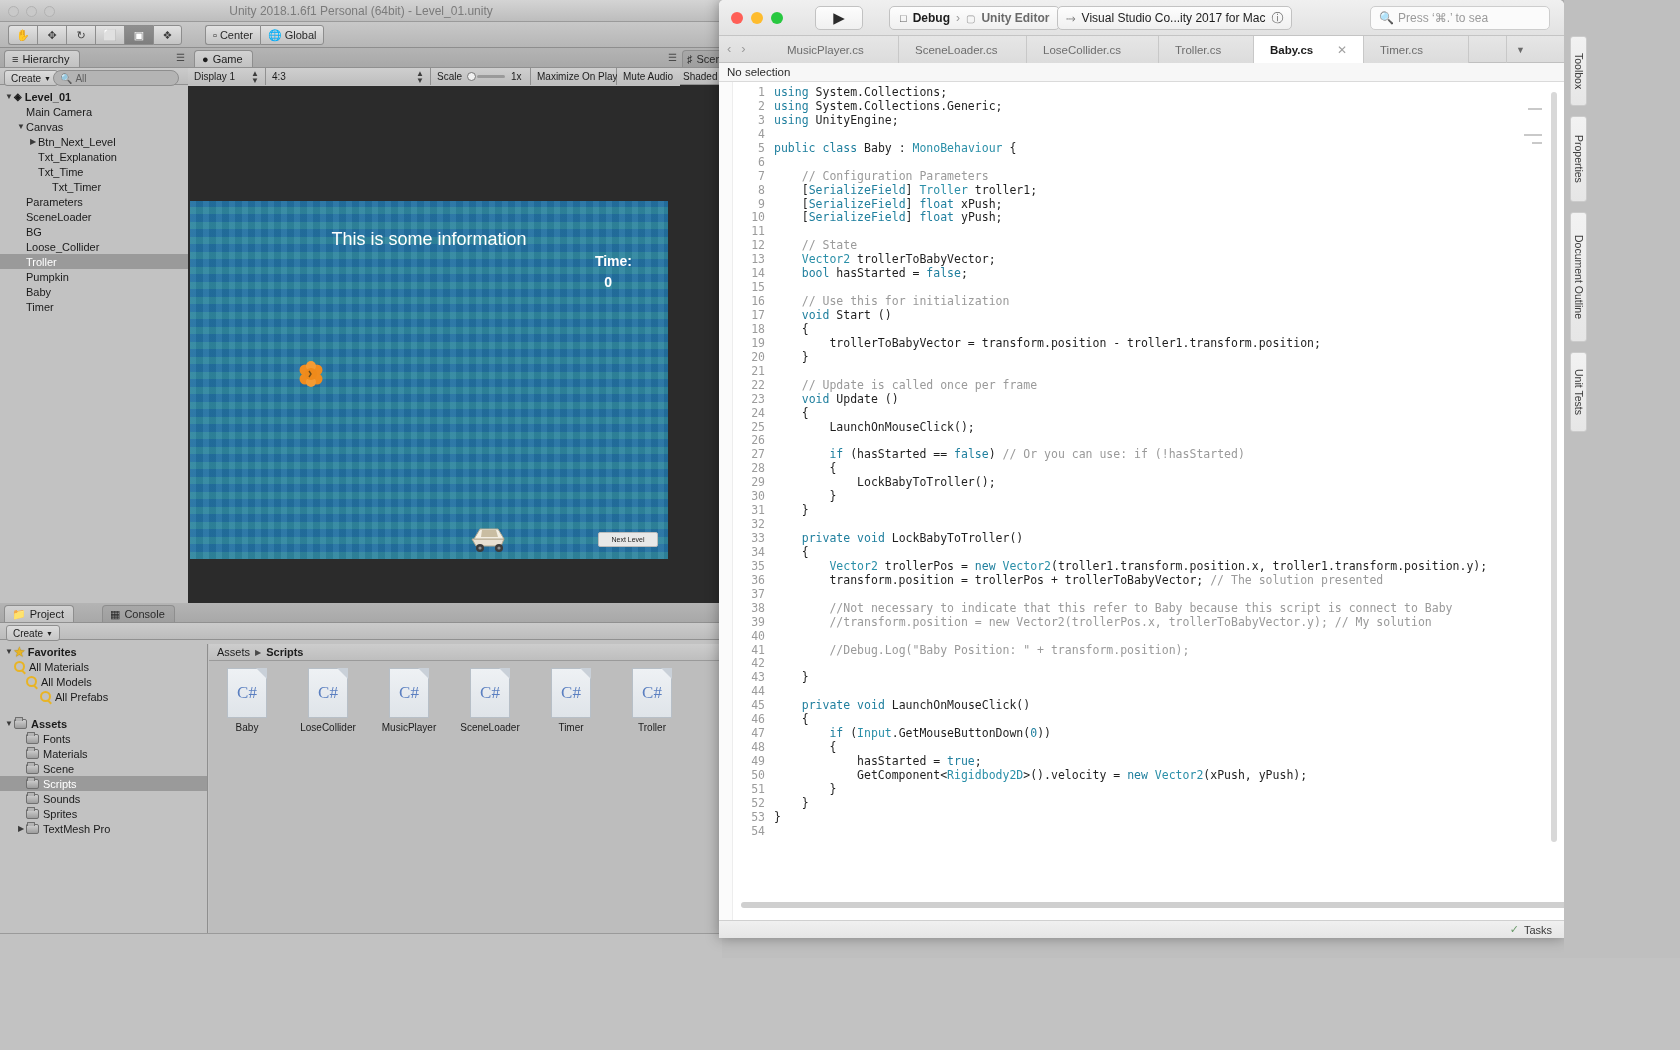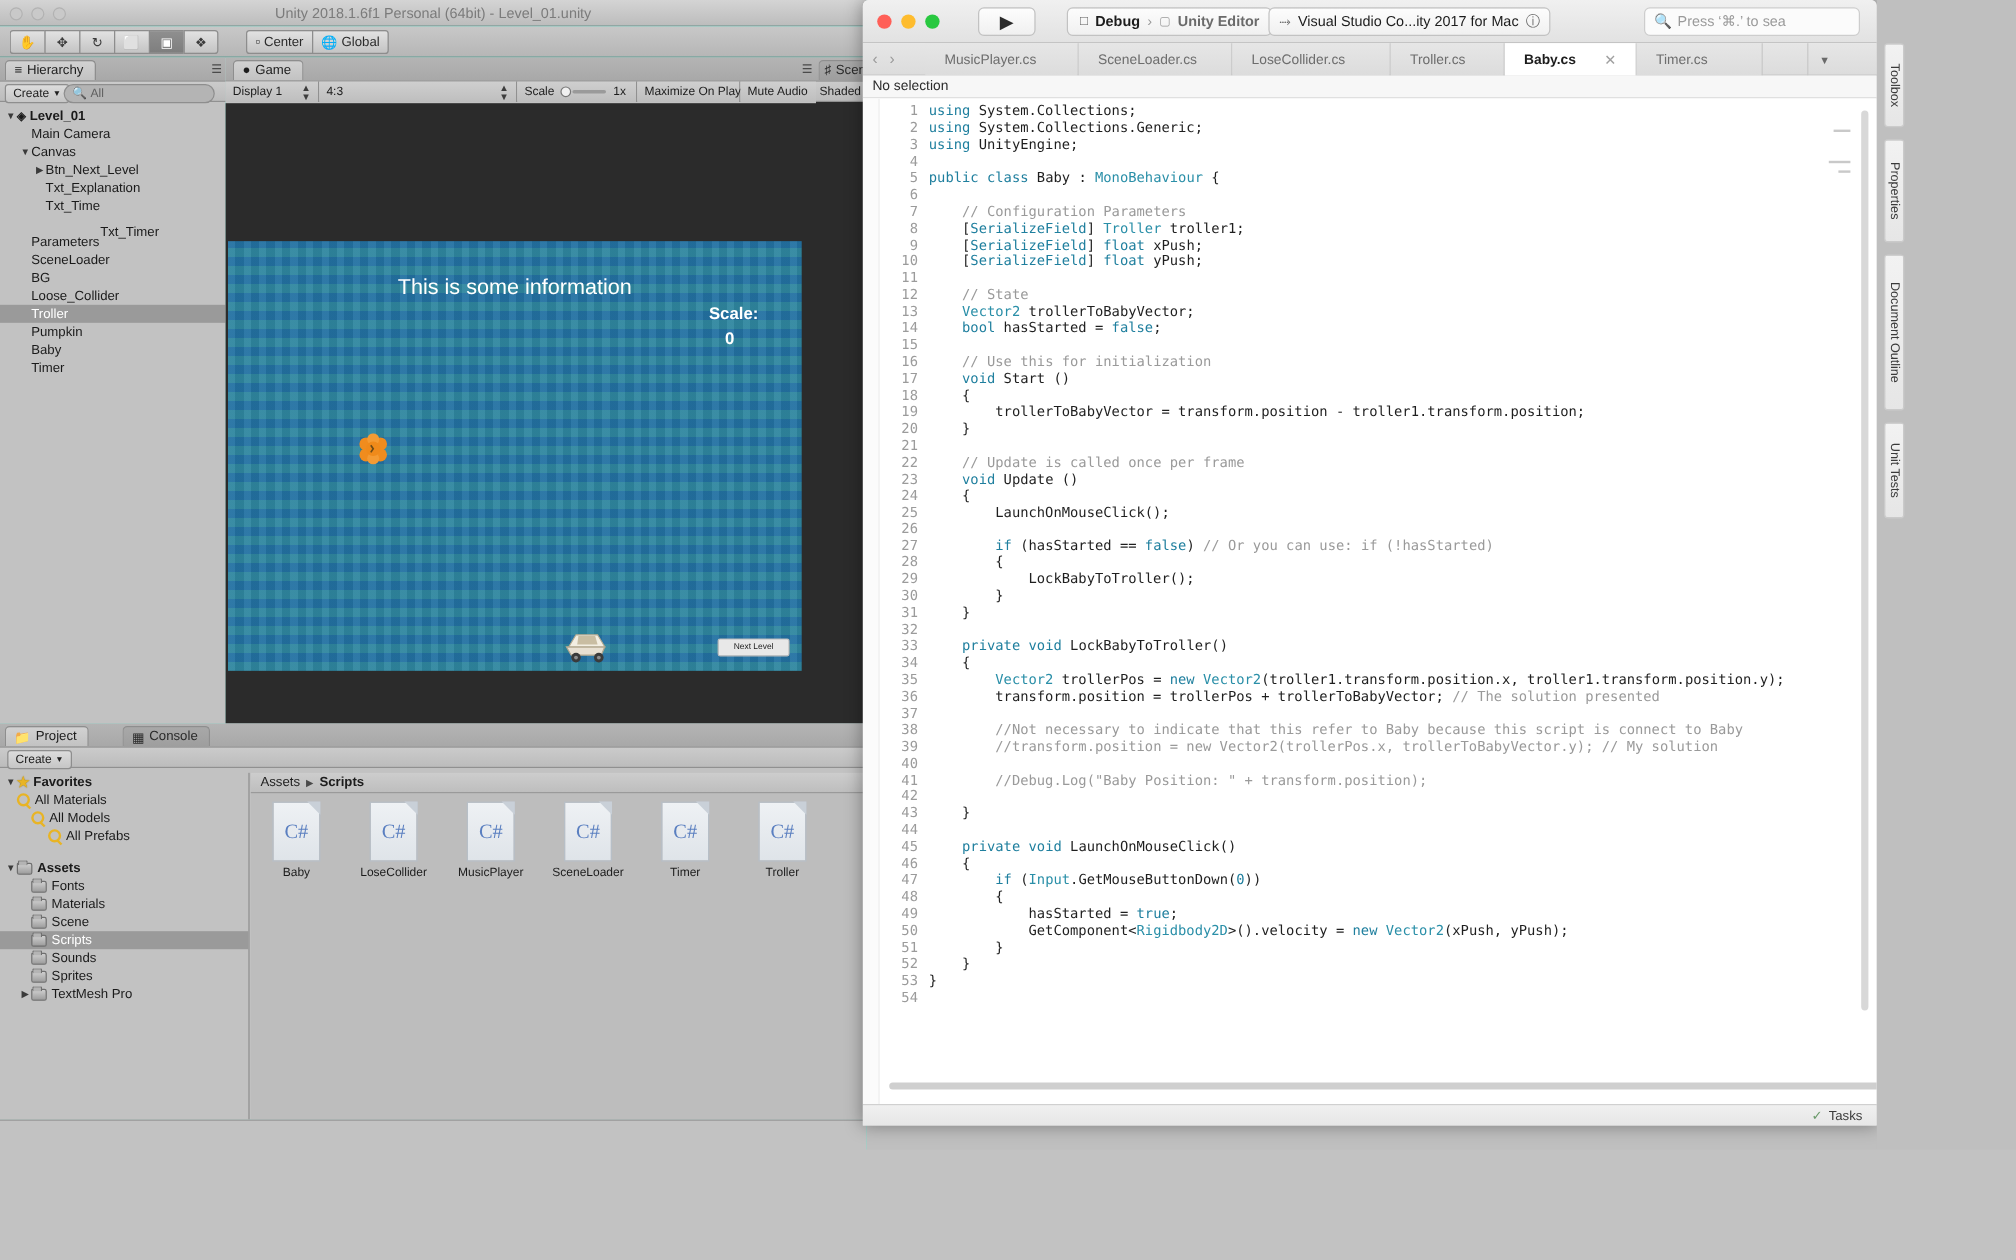--- a/index.html
+++ b/index.html
@@ -9,21 +9,21 @@
     background: #bfbfbf;
     font-family: "Liberation Sans", sans-serif;
     font-size: 11px;
     -webkit-font-smoothing: antialiased;
   }
   #root { position: relative; width: 1680px; height: 1050px; }
 
   
   #unity {
     position: absolute; left: 0; top: 0; width: 722px; height: 1050px;
-    background: #5eead4;
+    background: #d946ef;
   }
   #unity-titlebar {
     position: absolute; left: 0; top: 0; width: 722px; height: 22px;
     background: linear-gradient(#d4d4d4, #bdbdbd);
     border-bottom: 1px solid #9a9a9a;
   }
   .mac-dots { position: absolute; left: 8px; top: 6px; display: flex; gap: 7px; }
   .mac-dot { width: 11px; height: 11px; border-radius: 50%; }
   .dot-gray { background: #c9c9c9; border: 1px solid #b2b2b2; }
   #unity-title {
@@ -418,21 +418,21 @@
             <span>Btn_Next_Level</span>
           </div>
           <div class="hier-row" style="padding-left: 28px;">
             <span class="tri empty">·</span>
             <span>Txt_Explanation</span>
           </div>
           <div class="hier-row" style="padding-left: 28px;">
             <span class="tri empty">·</span>
             <span>Txt_Time</span>
           </div>
-          <div class="hier-row" style="padding-left: 28px; flex-direction: column;">
+          <div class="hier-row" style="padding-left: 42px;">
             <span class="tri empty">·</span>
             <span>Txt_Timer</span>
           </div>
           <div class="hier-row" style="padding-left: 16px;">
             <span class="tri empty">·</span>
             <span>Parameters</span>
           </div>
           <div class="hier-row" style="padding-left: 16px;">
             <span class="tri empty">·</span>
             <span>SceneLoader</span>
@@ -491,21 +491,21 @@
           <span>Maximize On Play</span>
         </div>
         <div class="gv-seg" style="left:429px;width:63px;border-right:none;">
           <span>Mute Audio</span>
         </div>
       </div>
 
       <div id="game-canvas">
         <div id="game-inner">
           <div id="game-info">This is some information</div>
-          <div id="game-time-label">Scale:</div>
+          <div id="game-time-label">Time:</div>
           <div id="game-time-value">0</div>
 
           <svg id="pumpkin" viewBox="0 0 26 26">
             <circle cx="7" cy="9" r="5.5" fill="#f08c1e"></circle>
             <circle cx="19" cy="9" r="5.5" fill="#f08c1e"></circle>
             <circle cx="7" cy="18" r="5.5" fill="#f08c1e"></circle>
             <circle cx="19" cy="18" r="5.5" fill="#f08c1e"></circle>
             <circle cx="13" cy="5" r="5" fill="#f49b33"></circle>
             <circle cx="13" cy="21" r="5" fill="#f49b33"></circle>
             <circle cx="13" cy="13" r="6" fill="#ef8a1a"></circle>

